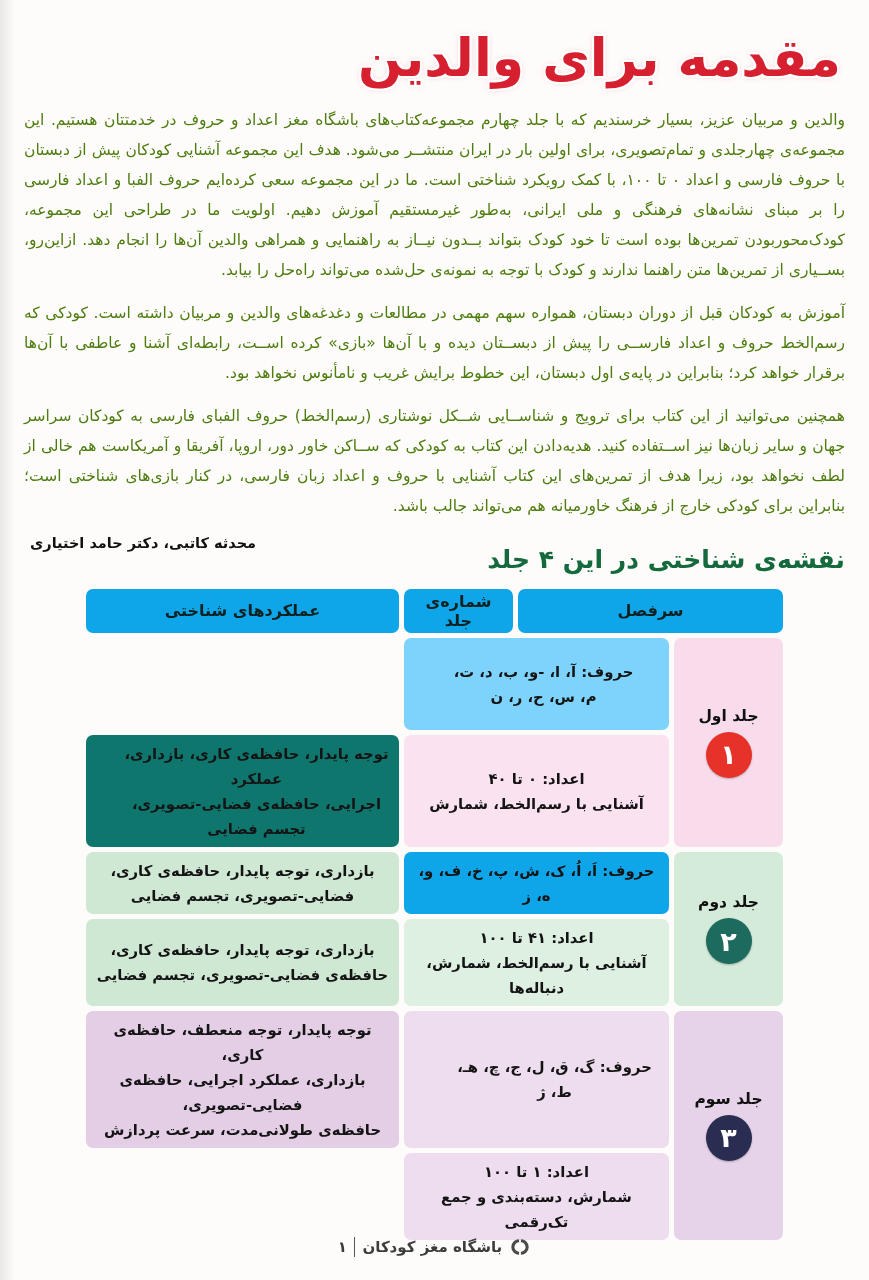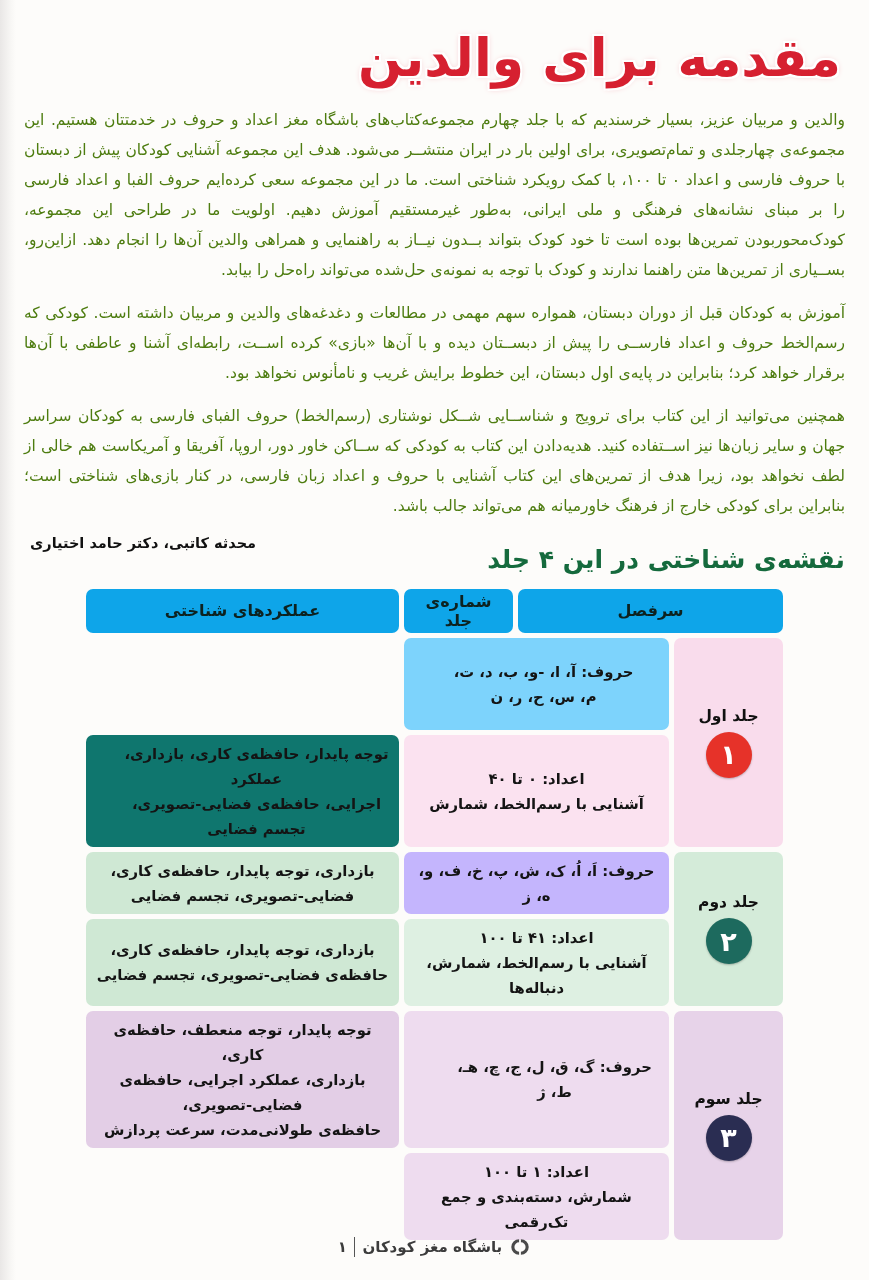--- a/index.html
+++ b/index.html
@@ -153,21 +153,21 @@
       </div>
     </div>
 
     <div class="vgroup">
       <div class="vol-cell" style="background-color: rgb(212, 235, 217);">
         <span class="vol-label">جلد دوم</span>
         <span class="badge" style="background-color: rgb(29, 106, 94);">۲</span>
       </div>
       <div class="subrows">
         <div class="subrow">
-          <div class="cell dcell col-topic" style="min-height: 56px; background-color: #c4b5fd;">حروف: اَ، اُ، ک، ش، پ، خ، ف، و، ه، ز</div>
+          <div class="cell dcell col-topic" style="min-height: 56px; background-color: #0ea5e9;">حروف: اَ، اُ، ک، ش، پ، خ، ف، و، ه، ز</div>
           <div class="cell dcell col-skills" style="background-color: rgb(207, 232, 212);">بازداری، توجه پایدار، حافظه‌ی کاری،
 فضایی-تصویری، تجسم فضایی</div>
         </div>
         <div class="subrow">
           <div class="cell dcell col-topic" style="min-height: 62px; background-color: rgb(222, 240, 226);">اعداد: ۴۱ تا ۱۰۰
 آشنایی با رسم‌الخط، شمارش، دنباله‌ها</div>
           <div class="cell dcell col-skills" style="background-color: rgb(207, 232, 212);">بازداری، توجه پایدار، حافظه‌ی کاری،
 حافظه‌ی فضایی-تصویری، تجسم فضایی</div>
         </div>
       </div>

